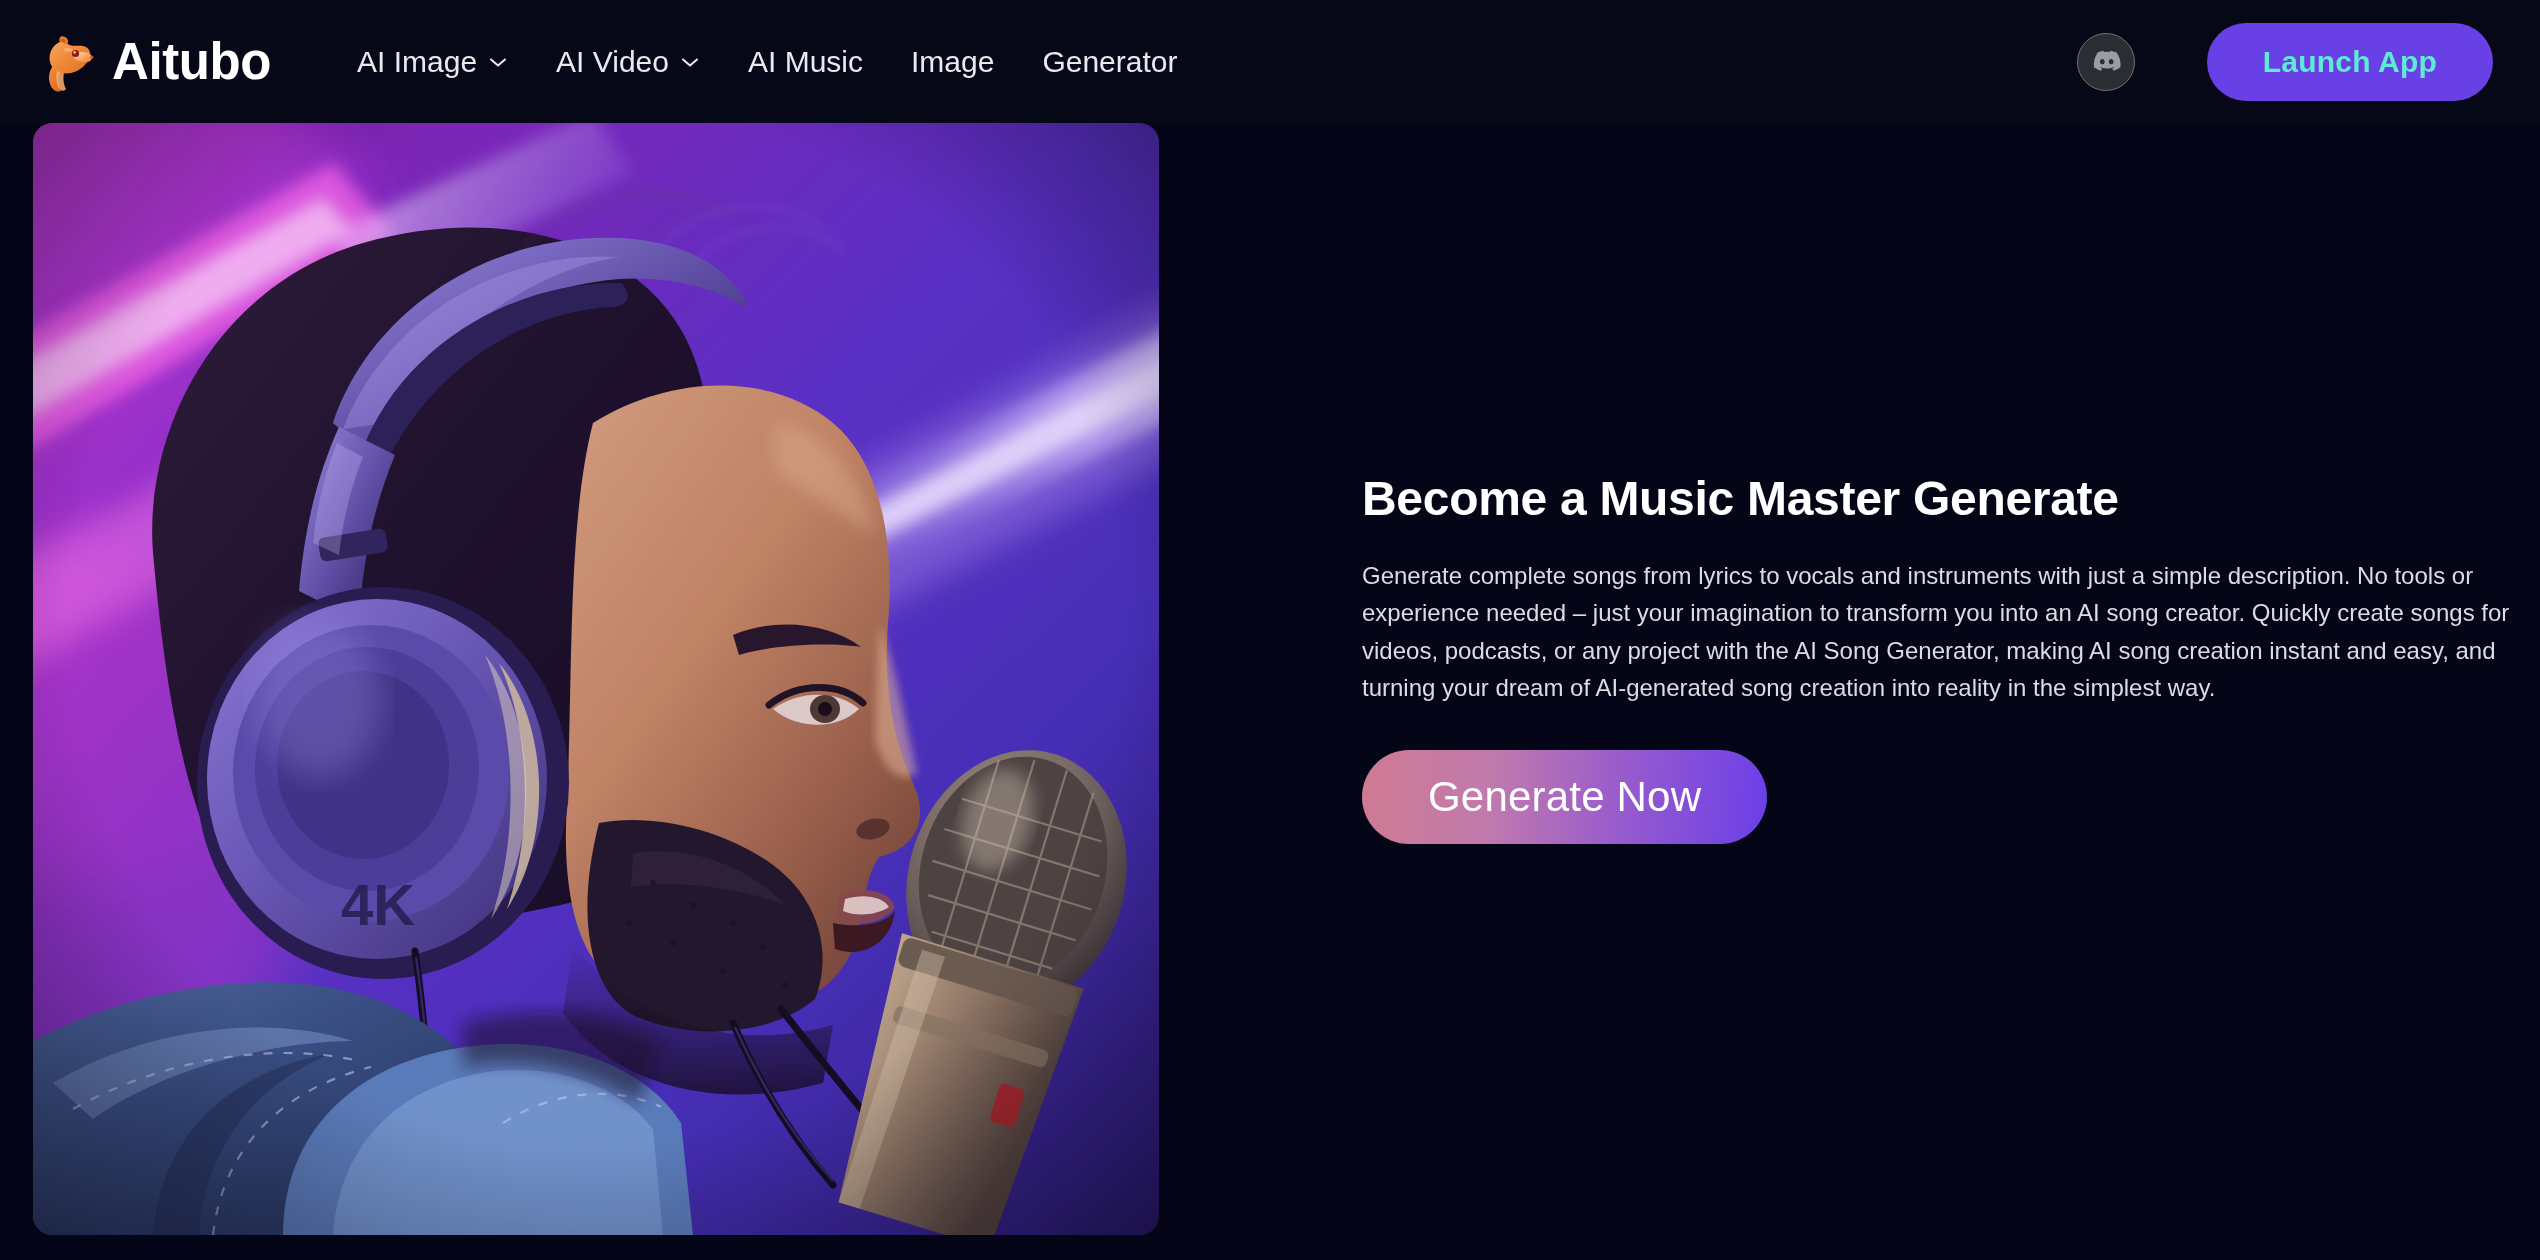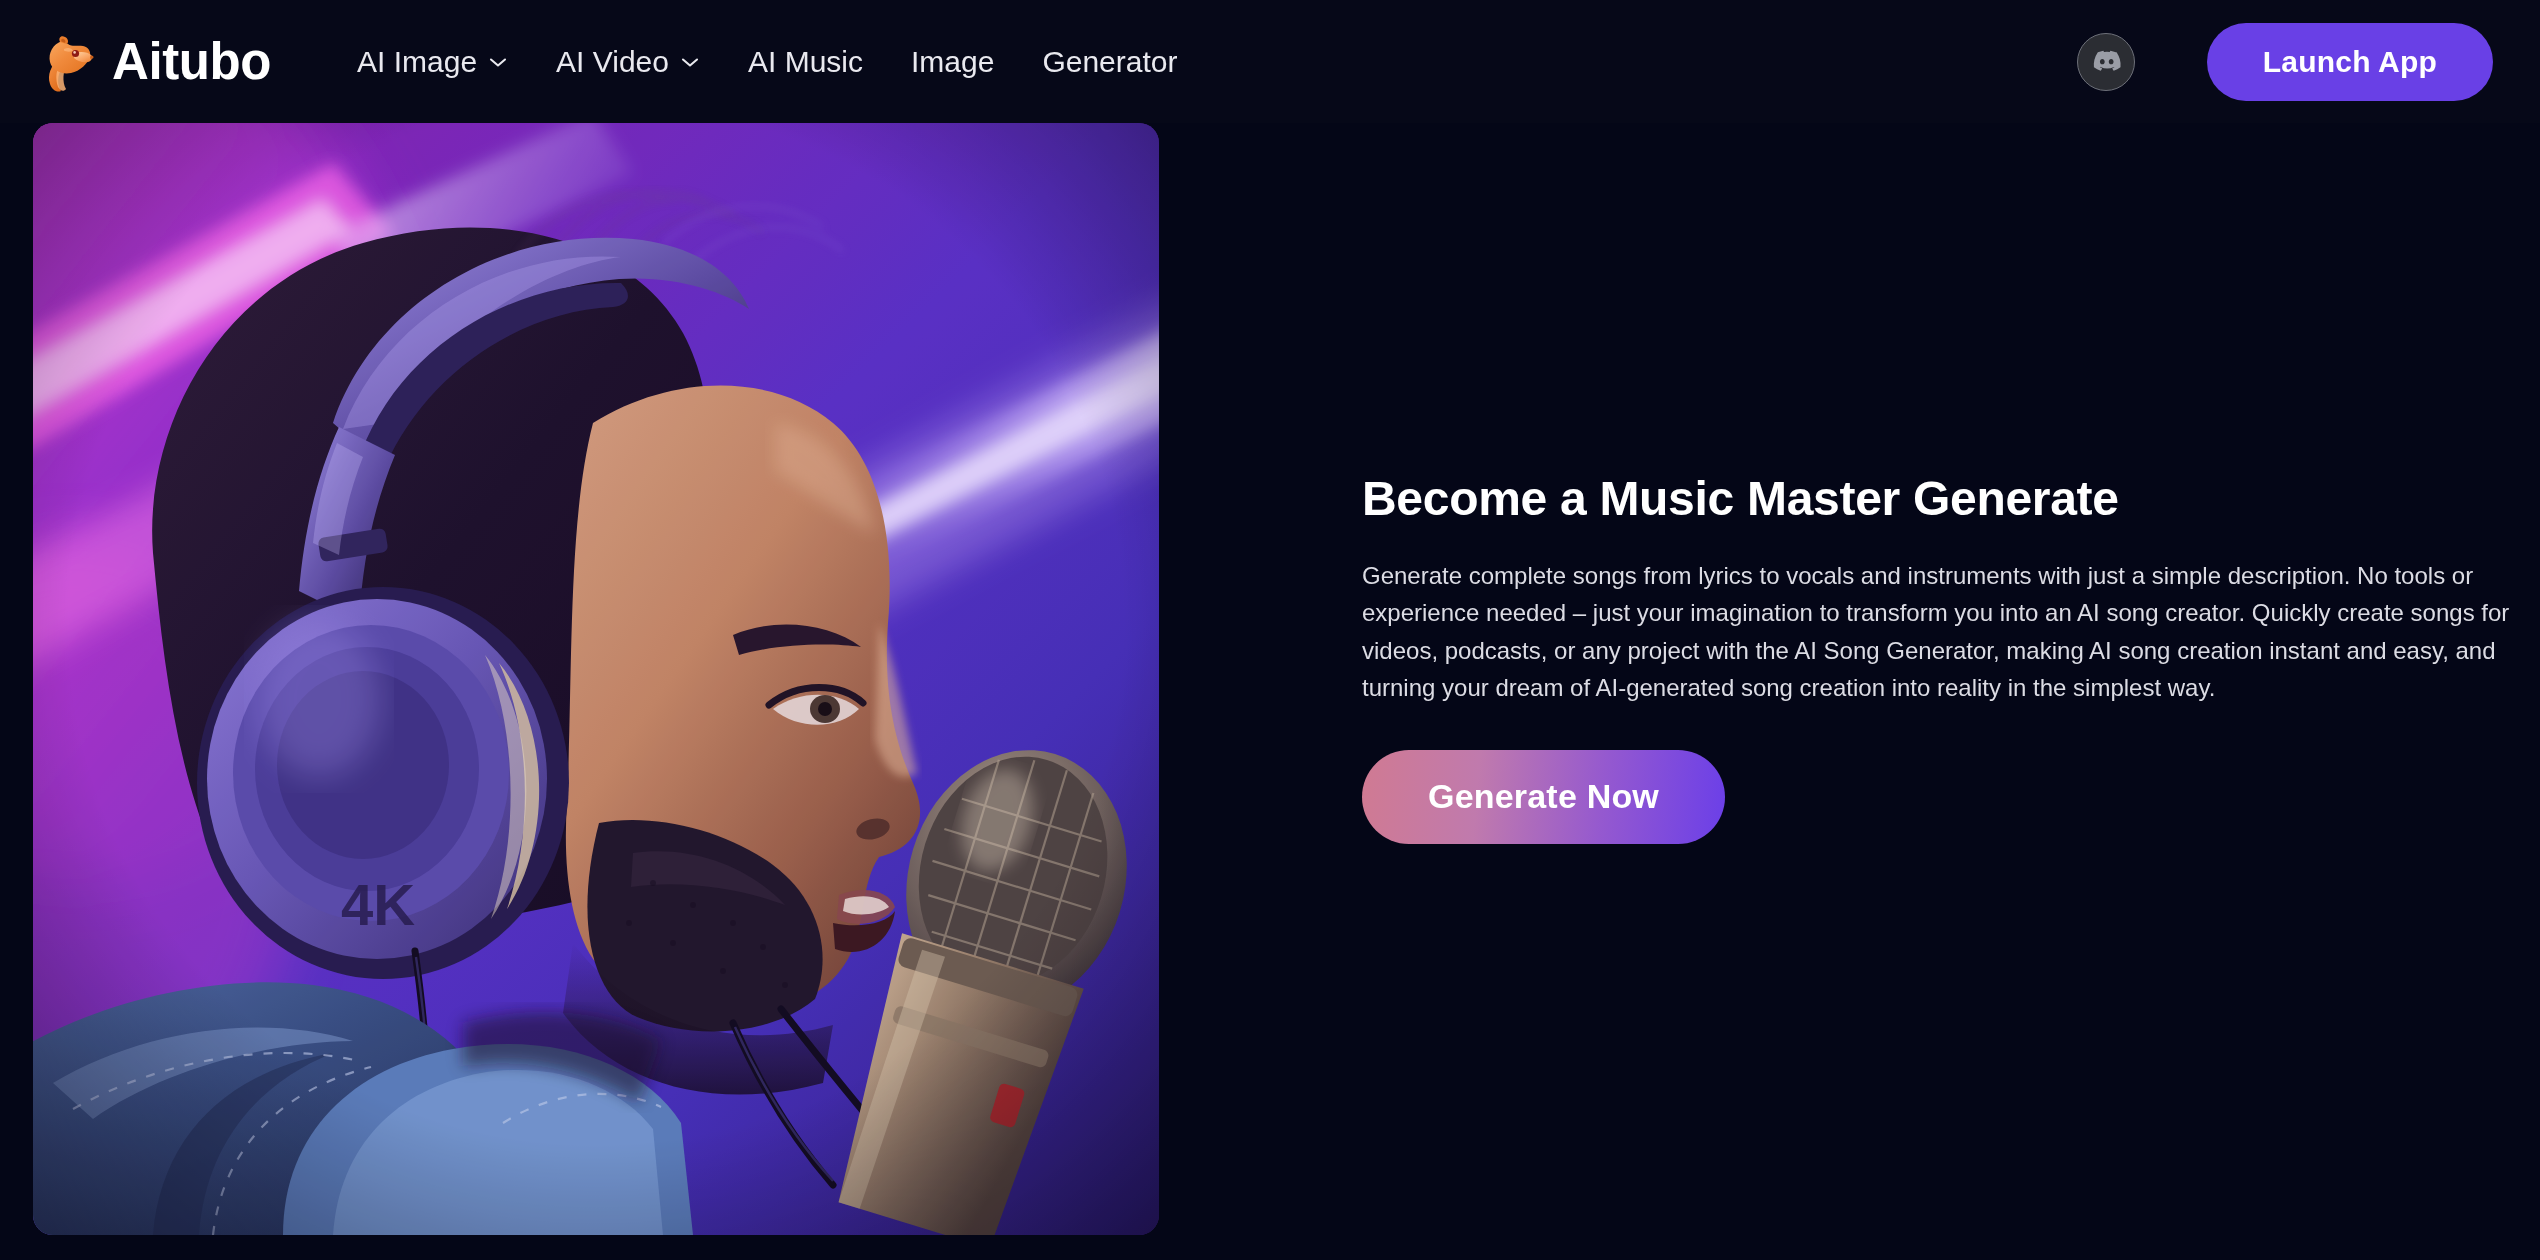--- a/index.html
+++ b/index.html
@@ -105,21 +105,21 @@
     flex: none;
   }
   .discord-link svg { display: block; width: 33px; height: 33px; }
 
   .launch-app-button {
     height: 78px;
     padding: 0 56px;
     border: none;
     border-radius: 39px;
     background: #6940e6;
-    color: #ffffff;
+    color: #5eead4;
     font-family: "Liberation Sans", sans-serif;
     font-size: 30px;
     font-weight: bold;
     letter-spacing: 0.2px;
     cursor: pointer;
     display: flex;
     align-items: center;
     justify-content: center;
     white-space: nowrap;
   }
@@ -172,22 +172,22 @@
   }
 
   .generate-now-button {
     height: 94px;
     padding: 0 66px;
     border: none;
     border-radius: 47px;
     background: linear-gradient(95deg, #d07a92 0%, #c07aad 32%, #9559cf 66%, #6b3fe8 100%);
     color: #ffffff;
     font-family: "Liberation Sans", sans-serif;
-    font-size: 34px;
-    font-weight: bold;
+    font-size: 42px;
+    font-weight: normal;
     cursor: pointer;
     display: inline-flex;
     align-items: center;
     justify-content: center;
     white-space: nowrap;
     letter-spacing: 0.2px;
   }
 </style>
 </head>
 <body>

